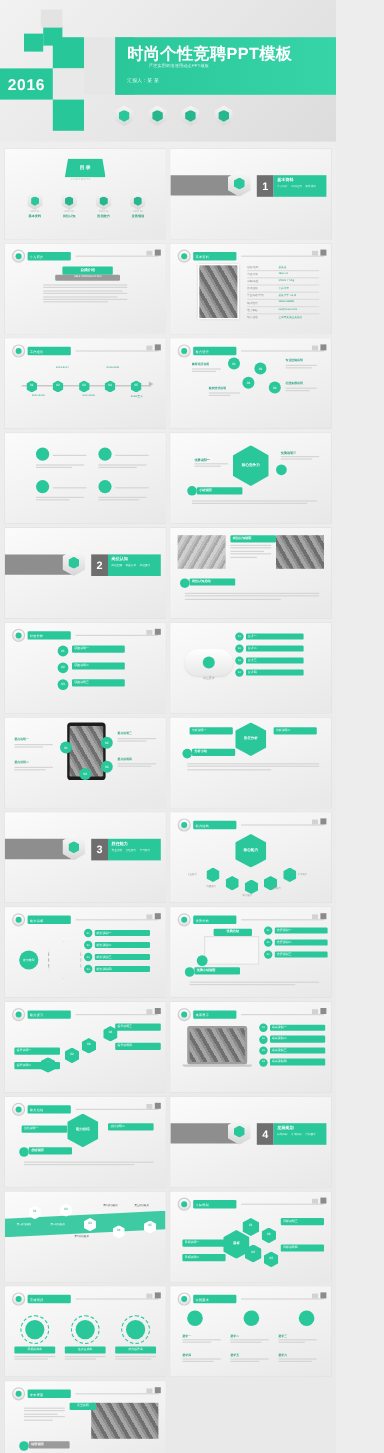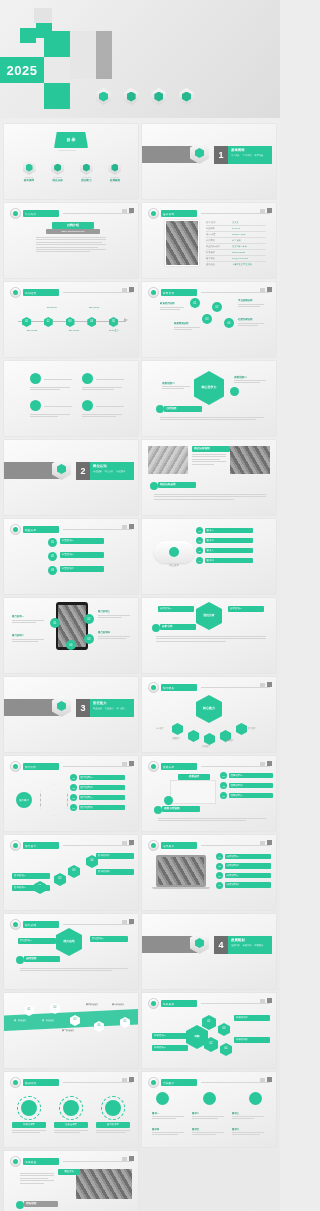--- a/index.html
+++ b/index.html
@@ -83,23 +83,28 @@
 <div class="page">
 
   <div class="cover">
     <div class="sq" style="left:36px;top:22px;width:16px;height:16px;"></div>
     <div class="sq" style="left:34px;top:8px;width:18px;height:15px;background:#e3e3e3;"></div>
     <div class="sq" style="left:20px;top:28px;width:16px;height:15px;"></div>
     <div class="sq" style="left:44px;top:31px;width:26px;height:26px;"></div>
     <div class="sq" style="left:70px;top:31px;width:26px;height:48px;background:#e6e6e6;"></div>
     <div class="sq" style="left:44px;top:57px;width:26px;height:26px;background:#e9e9e9;"></div>
     <div class="sq" style="left:44px;top:83px;width:26px;height:26px;"></div>
-    <div class="yearbox">2025</div>
+    <div class="yearbox">2016</div>
 
     <div class="greyband"></div>
+    <div class="titlebar">
+      <div class="main">时尚个性竞聘PPT模板</div>
+      <div class="sub">严谨实用标准通用动态PPT模板</div>
+      <div class="pres">汇报人：某 某</div>
+    </div>
 
     <div class="hexrow">
       <div class="hex">
           <i></i>
         </div>
       <div class="hex dark">
           <i></i>
         </div>
       <div class="hex dark">
           <i></i>

